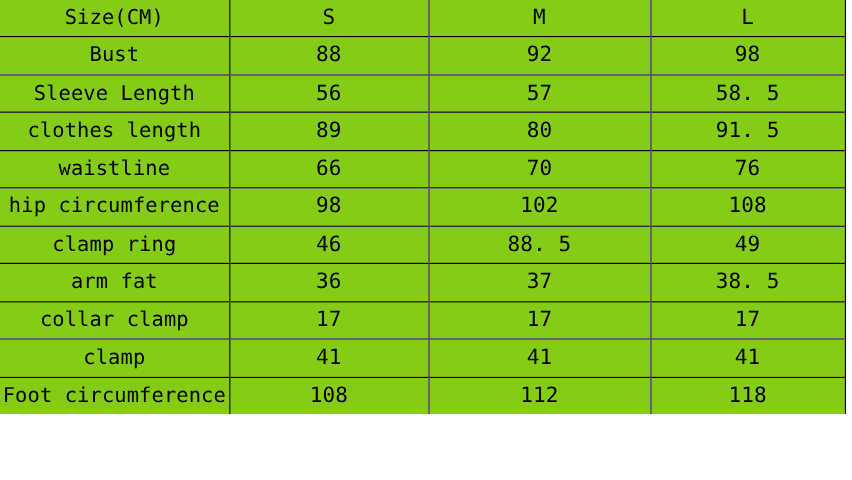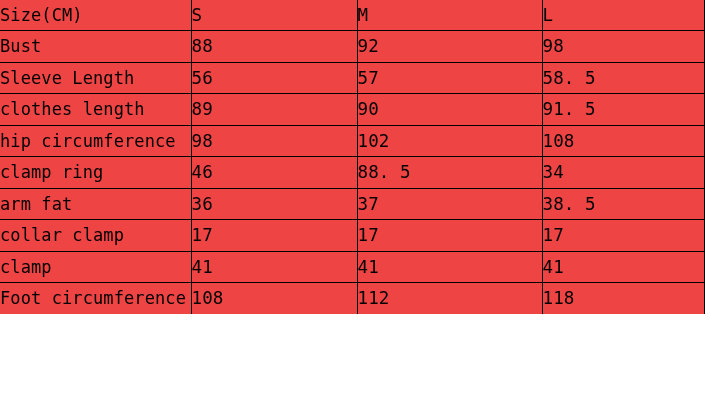--- a/index.html
+++ b/index.html
@@ -34,30 +34,31 @@
   table.size-chart col.c-label { width: 191px; }
   table.size-chart col.c-s     { width: 166px; }
   table.size-chart col.c-m     { width: 185px; }
   table.size-chart col.c-l     { width: 162px; }
 
   table.size-chart td {
     height: 30.5px;
     line-height: 30.5px;
     padding: 0;
     margin: 0;
+    text-align: center;
     vertical-align: middle;
     font-size: 17.5px;
     letter-spacing: 0.1px;
     white-space: nowrap;
     overflow: hidden;
     border-top: 1.6px solid #000000;
     border-bottom: 0;
     border-left: 0;
     border-right: 1.6px solid #000000;
-    background: #ef4444;
+    background: #84cc16;
   }
 
   
   table.size-chart td.col-label {
     border-right: 1.6px solid #000000;
     font-size: 17px;
   }
 
   
   table.size-chart tr.row-head td {
@@ -97,37 +98,43 @@
       <tr>
         <td class="col-label">Sleeve Length</td>
         <td class="num">56</td>
         <td class="num">57</td>
         <td class="num">58. 5</td>
       </tr>
 
       <tr>
         <td class="col-label">clothes length</td>
         <td class="num">89</td>
-        <td class="num">90</td>
+        <td class="num">80</td>
         <td class="num">91. 5</td>
       </tr>
 
+      <tr>
+        <td class="col-label">waistline</td>
+        <td class="num">66</td>
+        <td class="num">70</td>
+        <td class="num">76</td>
+      </tr>
 
       <tr>
         <td class="col-label">hip circumference</td>
         <td class="num">98</td>
         <td class="num">102</td>
         <td class="num">108</td>
       </tr>
 
       <tr>
         <td class="col-label">clamp ring</td>
         <td class="num">46</td>
         <td class="num">88. 5</td>
-        <td class="num">34</td>
+        <td class="num">49</td>
       </tr>
 
       <tr>
         <td class="col-label">arm fat</td>
         <td class="num">36</td>
         <td class="num">37</td>
         <td class="num">38. 5</td>
       </tr>
 
 

